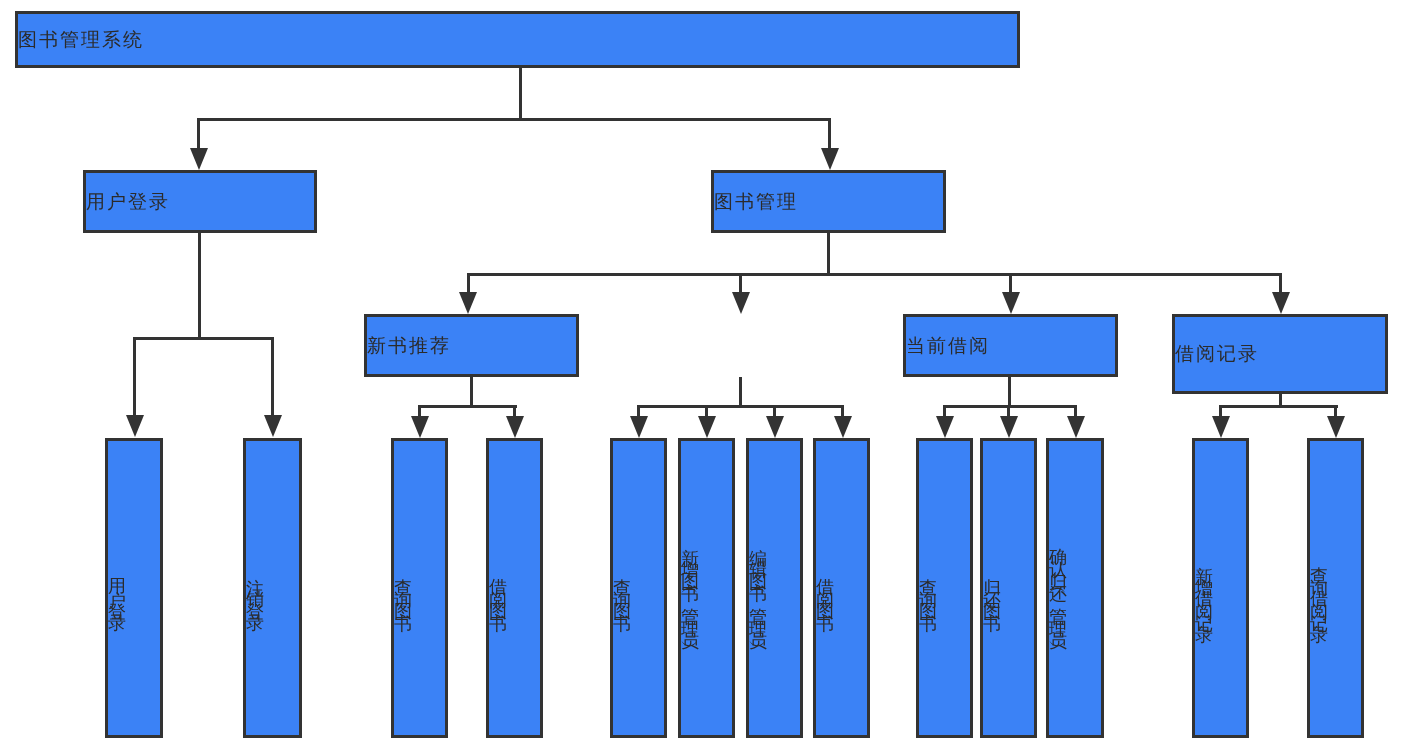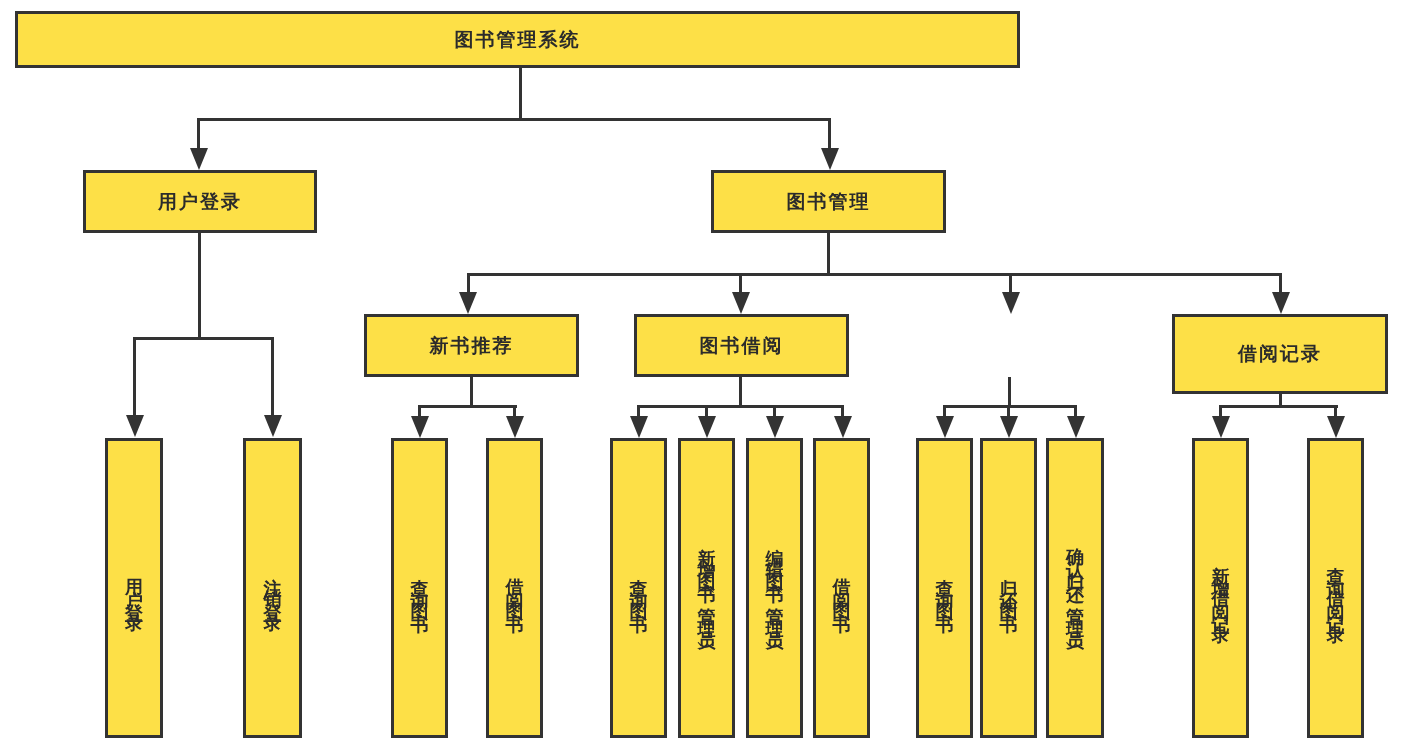--- a/index.html
+++ b/index.html
@@ -1,20 +1,20 @@
 <!DOCTYPE html>
 <html style="--bg: #ffffff; --line: #333333; --text: #2b2b2b; --watermark: #b9b9b9;"><head>
 <meta charset="utf-8">
 <style>
   html,body{margin:0;padding:0;background:var(--bg,#ffffff);}
   body{font-family:"DejaVu Sans","Liberation Sans",sans-serif;}
   .canvas{position:relative;width:1405px;height:747px;background:var(--bg,#ffffff);overflow:hidden;}
   
-  .bx{position:absolute;box-sizing:border-box;background:#fde047;border:3px solid var(--line,#333);
-      display:flex;align-items:center;justify-content:center;z-index:2;font-weight:bold;}
+  .bx{position:absolute;box-sizing:border-box;background:#3b82f6;border:3px solid var(--line,#333);
+      display:flex;align-items:center;justify-content:flex-start;z-index:2;}
   .bx span{color:var(--text,#2b2b2b);}
   .bx.h span{font-size:19px;letter-spacing:2px;white-space:nowrap;}
   .bx.v span{writing-mode:vertical-rl;text-orientation:mixed;font-size:18px;
              letter-spacing:12px;line-height:1;white-space:nowrap;}
   
   .ln{position:absolute;background:var(--line,#333);z-index:1;}
   
   .ar{position:absolute;width:0;height:0;border-left:9px solid transparent;
       border-right:9px solid transparent;border-top:22px solid var(--line,#333);z-index:1;}
   .watermark{position:absolute;left:1183px;top:716px;font-size:19px;letter-spacing:1px;
@@ -91,22 +91,22 @@
   <div class="bx h" style="left:83px;top:170px;width:234px;height:63px;">
     <span>用户登录</span>
   </div>
   <div class="bx h" style="left:711px;top:170px;width:235px;height:63px;">
     <span>图书管理</span>
   </div>
 
   <div class="bx h" style="left:364px;top:314px;width:215px;height:63px;">
     <span>新书推荐</span>
   </div>
-  <div class="bx h" style="left:634px;top:314px;width:215px;height:63px;">
-    <span>图书借阅</span>
+  <div class="bx h" style="left:903px;top:314px;width:215px;height:63px;">
+    <span>当前借阅</span>
   </div>
   <div class="bx h" style="left:1172px;top:314px;width:216px;height:80px;">
     <span>借阅记录</span>
   </div>
 
   <div class="bx v" style="left:105px;top:438px;width:58px;height:300px;">
     <span>用户登录</span>
   </div>
   <div class="bx v" style="left:243px;top:438px;width:59px;height:300px;">
     <span>注销登录</span>

